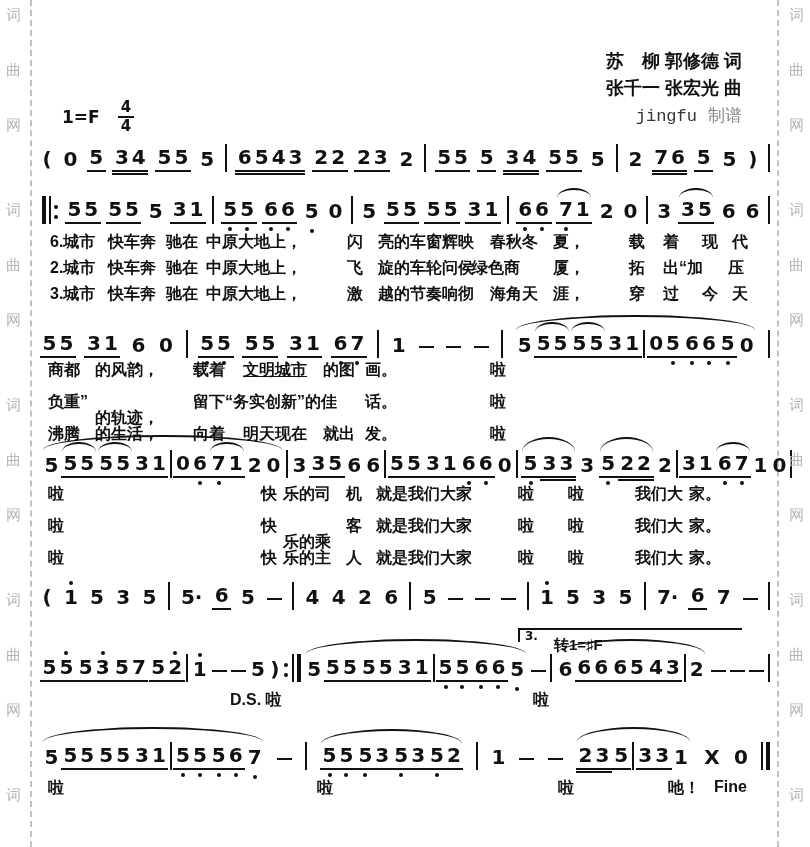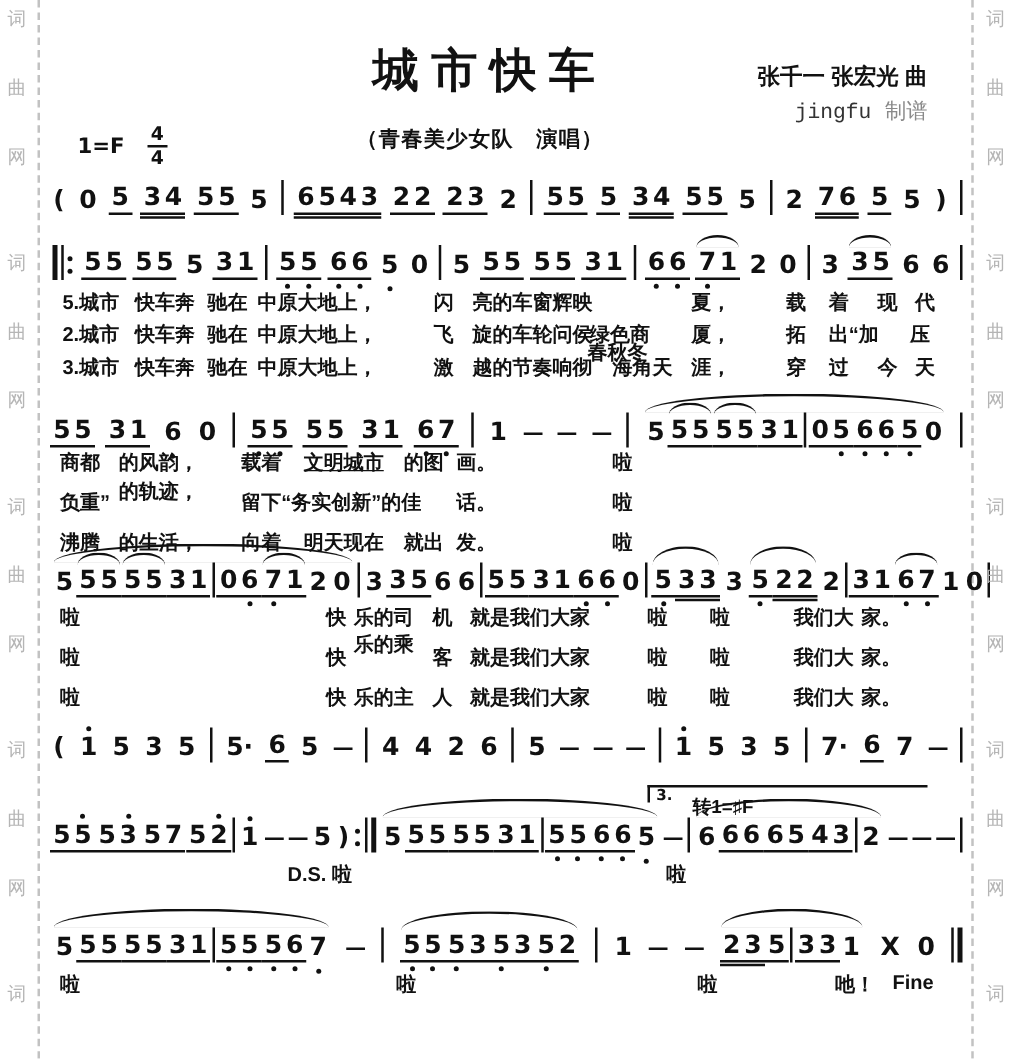--- a/index.html
+++ b/index.html
@@ -52,39 +52,38 @@
   .footer{position:absolute;left:575px;top:795px;font:700 20px "Liberation Sans",sans-serif;white-space:nowrap;}
   .fsite{margin-left:18px;}
 </style>
 </head>
 <body>
 
 <div id="sheet">
   <div class="wm-line" style="left:30px"></div>
   <div class="wm-line" style="left:777px"></div>
 
-  <h1 class="title">城市快车</h1>
 
   <div class="credits">
+    <div>苏　柳  郭修德  词</div>
     <div>张千一  张宏光  曲</div>
     <div class="transcriber">
       <span class="tname">jingfu</span>
       <span class="trole">制谱</span>
     </div>
   </div>
 
   <div class="keysig">
     <span>1=F</span>
     <span class="frac">
       <span class="ft">4</span>
       <span class="fb">4</span>
     </span>
   </div>
 
-  <div class="subtitle">（青春美少女队　演唱）</div>
 
   <div id="score">
       <div class="system" style="top: 140px;">
         <div class="cells" style="padding-top: 4px;">
           <span class="grp">
             <span class="n">(</span>
           </span>
           <span class="grp">
             <span class="n">0</span>
           </span>
@@ -257,27 +256,27 @@
           <span class="grp">
             <span class="n">6</span>
           </span>
           <span class="grp">
             <span class="n">6</span>
           </span>
           <span class="bar">
             <i class="bl" style="width: 2px;"></i>
           </span>
         </div>
-        <span class="lyr" style="left: 10px; top: 42px;">5.城市</span>
+        <span class="lyr" style="left: 10px; top: 42px;">6.城市</span>
         <span class="lyr" style="left: 68px; top: 42px;">快车奔</span>
         <span class="lyr" style="left: 126px; top: 42px;">驰在</span>
         <span class="lyr" style="left: 166px; top: 42px;">中原大地上，</span>
         <span class="lyr" style="left: 307px; top: 42px;">闪</span>
         <span class="lyr" style="left: 338px; top: 42px;">亮的车窗辉映</span>
-        <span class="lyr" style="left: 430px; top: 42px; margin-top: 40px;">春秋冬</span>
+        <span class="lyr" style="left: 450px; top: 42px;">春秋冬</span>
         <span class="lyr" style="left: 513px; top: 42px;">夏，</span>
         <span class="lyr" style="left: 589px; top: 42px;">载</span>
         <span class="lyr" style="left: 623px; top: 42px;">着</span>
         <span class="lyr" style="left: 662px; top: 42px;">现</span>
         <span class="lyr" style="left: 692px; top: 42px;">代</span>
         <span class="lyr" style="left: 10px; top: 68px;">2.城市</span>
         <span class="lyr" style="left: 68px; top: 68px;">快车奔</span>
         <span class="lyr" style="left: 126px; top: 68px;">驰在</span>
         <span class="lyr" style="left: 166px; top: 68px;">中原大地上，</span>
         <span class="lyr" style="left: 307px; top: 68px;">飞</span>
@@ -386,21 +385,21 @@
           </span>
         </div>
         <span class="lyr" style="left: 8px; top: 48px;">商都</span>
         <span class="lyr" style="left: 55px; top: 48px;">的风韵，</span>
         <span class="lyr" style="left: 153px; top: 48px;">载着</span>
         <span class="lyr" style="left: 203px; top: 48px; text-decoration: underline;">文明城市</span>
         <span class="lyr" style="left: 283px; top: 48px;">的图</span>
         <span class="lyr" style="left: 325px; top: 48px;">画。</span>
         <span class="lyr" style="left: 450px; top: 48px;">啦</span>
         <span class="lyr" style="left: 8px; top: 80px;">负重”</span>
-        <span class="lyr" style="left: 55px; top: 71px;">的轨迹，</span>
+        <span class="lyr" style="left: 55px; top: 96px;">的轨迹，</span>
         <span class="lyr" style="left: 153px; top: 80px;">留下“务实创新”的佳</span>
         <span class="lyr" style="left: 325px; top: 80px;">话。</span>
         <span class="lyr" style="left: 450px; top: 80px;">啦</span>
         <span class="lyr" style="left: 8px; top: 112px;">沸腾</span>
         <span class="lyr" style="left: 55px; top: 112px;">的生活，</span>
         <span class="lyr" style="left: 153px; top: 112px;">向着</span>
         <span class="lyr" style="left: 203px; top: 112px;">明天现在</span>
         <span class="lyr" style="left: 283px; top: 112px;">就出</span>
         <span class="lyr" style="left: 325px; top: 112px;">发。</span>
         <span class="lyr" style="left: 450px; top: 112px;">啦</span>
@@ -527,21 +526,21 @@
         <span class="lyr" style="left: 221px; top: 52px;">快</span>
         <span class="lyr" style="left: 243px; top: 52px;">乐的司</span>
         <span class="lyr" style="left: 306px; top: 52px;">机</span>
         <span class="lyr" style="left: 336px; top: 52px;">就是我们大家</span>
         <span class="lyr" style="left: 478px; top: 52px;">啦</span>
         <span class="lyr" style="left: 528px; top: 52px;">啦</span>
         <span class="lyr" style="left: 595px; top: 52px;">我们大</span>
         <span class="lyr" style="left: 649px; top: 52px;">家。</span>
         <span class="lyr" style="left: 8px; top: 84px;">啦</span>
         <span class="lyr" style="left: 221px; top: 84px;">快</span>
-        <span class="lyr" style="left: 243px; top: 74px;">乐的乘</span>
+        <span class="lyr" style="left: 243px; top: 100px;">乐的乘</span>
         <span class="lyr" style="left: 306px; top: 84px;">客</span>
         <span class="lyr" style="left: 336px; top: 84px;">就是我们大家</span>
         <span class="lyr" style="left: 478px; top: 84px;">啦</span>
         <span class="lyr" style="left: 528px; top: 84px;">啦</span>
         <span class="lyr" style="left: 595px; top: 84px;">我们大</span>
         <span class="lyr" style="left: 649px; top: 84px;">家。</span>
         <span class="lyr" style="left: 8px; top: 116px;">啦</span>
         <span class="lyr" style="left: 221px; top: 116px;">快</span>
         <span class="lyr" style="left: 243px; top: 116px;">乐的主</span>
         <span class="lyr" style="left: 306px; top: 116px;">人</span>

